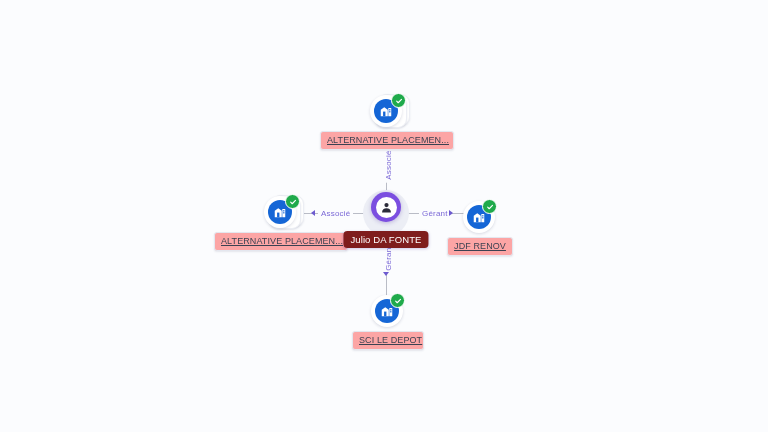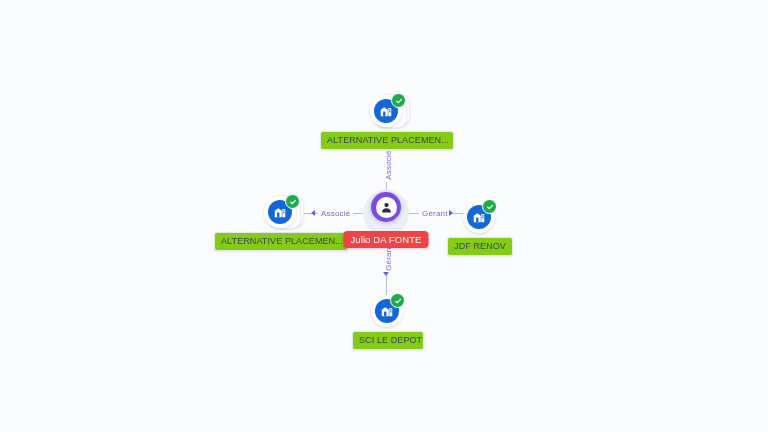--- a/index.html
+++ b/index.html
@@ -121,31 +121,32 @@
     border: 1.5px solid #ffffff;
     display: flex;
     align-items: center;
     justify-content: center;
     z-index: 3;
   }
 
   .node-label {
     position: relative;
     margin-top: 2px;
-    background: #84cc16;
+    background: #fca5a5;
     border: 1px solid #e4e7ef;
     border-radius: 3px;
     box-shadow: 0 1px 2px rgba(30,40,80,.10);
     font-size: 9px;
     color: #3c4252;
     text-align: center;
     padding: 3px 6px 3px 6px;
     white-space: nowrap;
     letter-spacing: .1px;
     line-height: 11px;
+    text-decoration: underline;
   }
 
   
   #person-node {
     position: absolute;
     z-index: 20;
   }
   .person-halo {
     position: absolute;
     left: 0; top: 0;
@@ -186,21 +187,21 @@
     background: #ffffff;
     display: flex;
     align-items: center;
     justify-content: center;
   }
   .person-name {
     position: absolute;
     top: 41px;
     left: 50%;
     transform: translateX(-50%);
-    background: #ef4444;
+    background: #7f1d1d;
     color: #ffffff;
     font-size: 9.5px;
     padding: 3px 7px;
     border-radius: 4px;
     white-space: nowrap;
     box-shadow: 0 1px 3px rgba(70,40,160,.25);
     letter-spacing: .1px;
     line-height: 11px;
   }
 </style>

